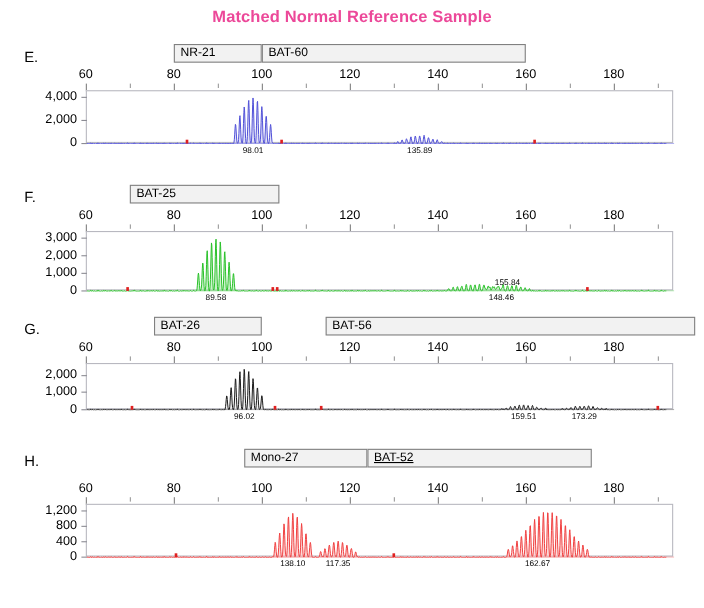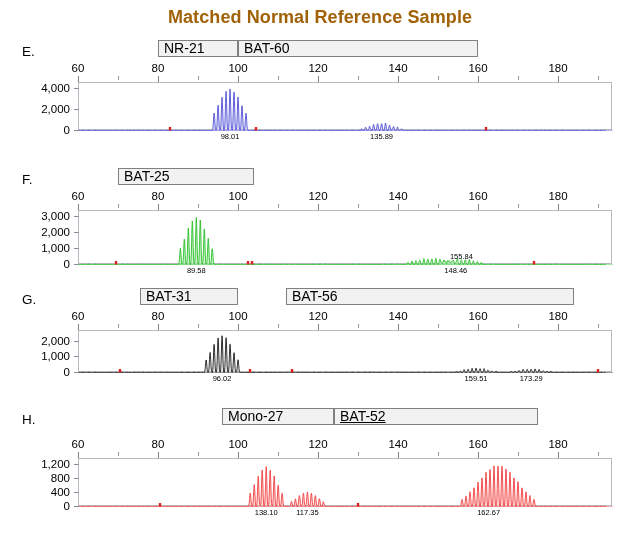--- a/index.html
+++ b/index.html
@@ -8,25 +8,25 @@
   }
   body {
     width: 640px; height: 553px;
     font-family: "Liberation Sans", sans-serif;
     color: #1a1a1a;
     overflow: hidden;
     position: relative;
   }
   #title {
     text-align: center;
-    font-size: 18px;
+    font-size: 15px;
     font-weight: 700;
     letter-spacing: .1px;
     padding-top: 7px;
-    color: #a16207;
+    color: #ec4899;
   }
   .panel {
     position: absolute;
     left: 0; width: 640px;
   }
   .panel-letter {
     position: absolute;
     left: 22px;
     font-size: 13.5px;
     color: #000;
@@ -35,21 +35,21 @@
     position: absolute;
     height: 17px;
     box-sizing: border-box;
   }
   .marker-box {
     position: absolute;
     top: 0; height: 17px;
     box-sizing: border-box;
     background: #f2f2f2;
     border: 1px solid #808080;
-    font-size: 14px;
+    font-size: 11px;
     line-height: 15px;
     padding-left: 5px;
     color: #000;
     white-space: nowrap;
     overflow: hidden;
   }
   .axis {
     position: absolute;
     height: 18px;
     left: 0; width: 640px;
@@ -201,22 +201,22 @@
         <rect x="171.8" y="50" width="2.4" height="3.5" fill="#e02020"></rect>
         <rect x="453.8" y="50" width="2.4" height="3.5" fill="#e02020"></rect>
       </svg>
       <div class="peak-label" style="left: 196.32px; top: 266px;">89.58</div>
       <div class="peak-label" style="left: 431.84px; top: 266px; margin-left: 24px;">148.46</div>
       <div class="peak-label" style="left: 461.36px; top: 252px;">155.84</div>
     </div>
     <div class="panel" style="top: 0px;">
       <div class="panel-letter" style="top: 292px;">G.</div>
       <div class="marker-bar" style="top: 288px; left: 0px; width: 640px;">
-        <div class="marker-box" style="left: 140px; width: 98px;">BAT-31</div>
-        <div class="marker-box" style="left: 286px; width: 288px;">BAT-56</div>
+        <div class="marker-box" style="left: 140px; width: 98px;">BAT-26</div>
+        <div class="marker-box" style="left: 296px; width: 336px;">BAT-56</div>
       </div>
       <div class="axis" style="top: 310px;">
         <div class="tick-label" style="left: 78px;">60</div>
         <div class="tick-major" style="left: 78px;"></div>
         <div class="tick-label" style="left: 158px;">80</div>
         <div class="tick-major" style="left: 158px;"></div>
         <div class="tick-label" style="left: 238px;">100</div>
         <div class="tick-major" style="left: 238px;"></div>
         <div class="tick-label" style="left: 318px;">120</div>
         <div class="tick-major" style="left: 318px;"></div>

